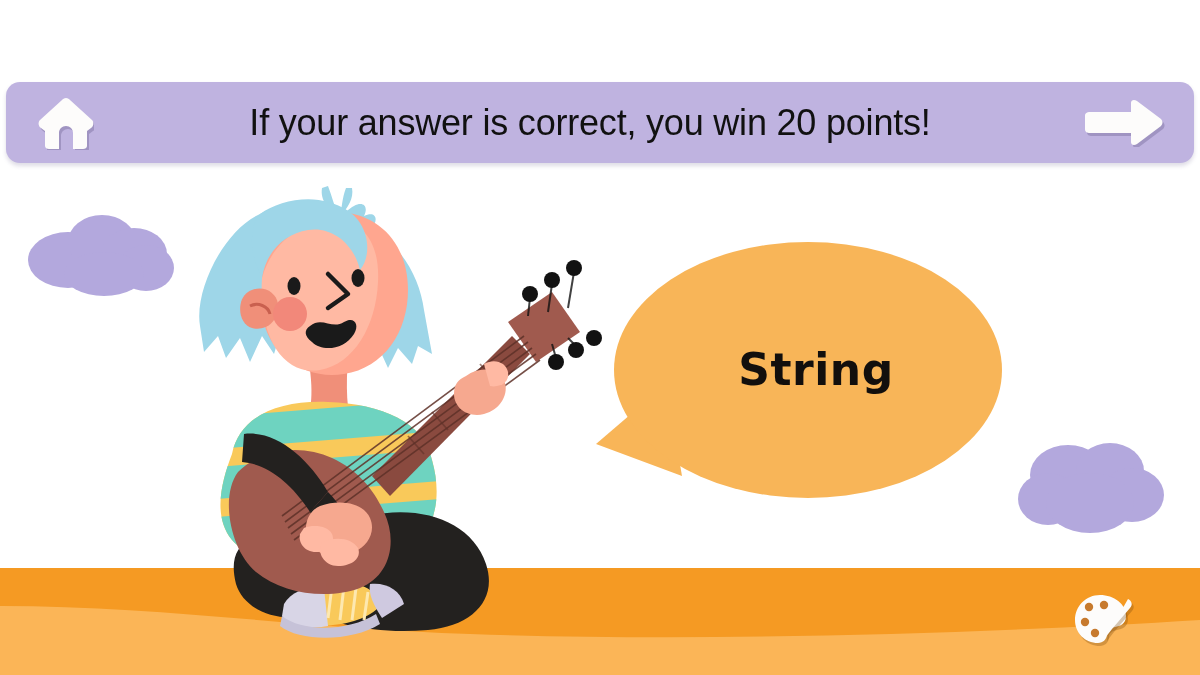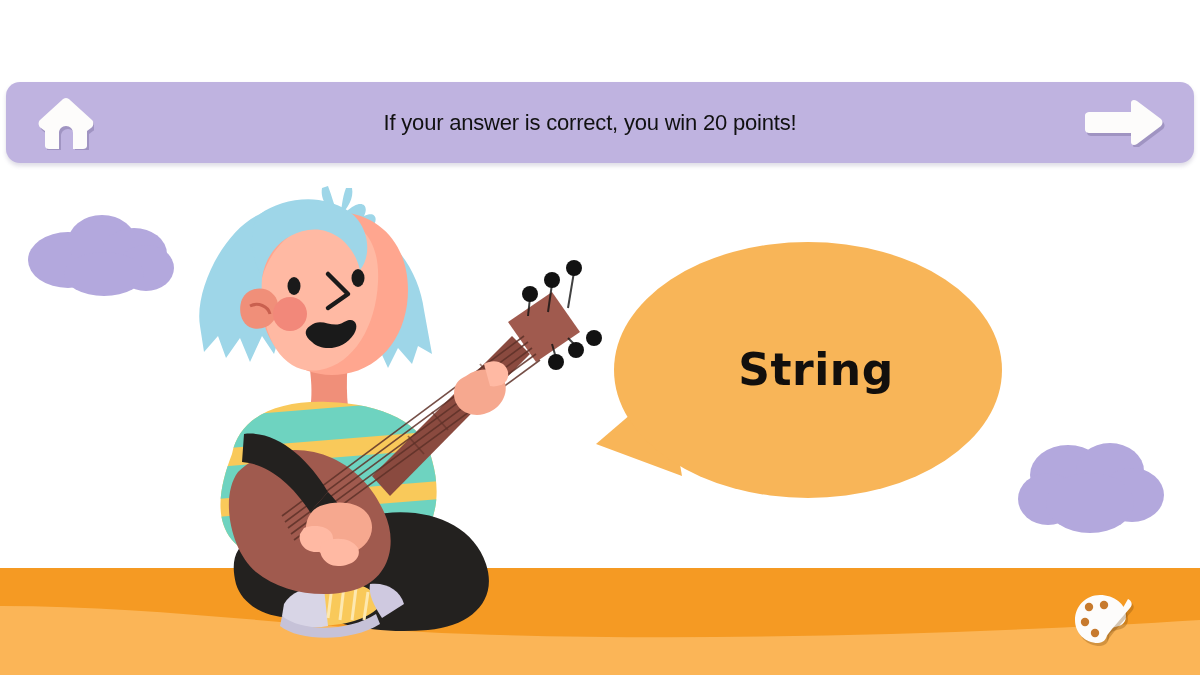--- a/index.html
+++ b/index.html
@@ -68,21 +68,21 @@
     height: 66px;
     display: flex;
     align-items: center;
     justify-content: center;
     flex: 0 0 auto;
     cursor: pointer;
   }
   #header-title {
     flex: 1 1 auto;
     text-align: center;
-    font-size: 22px;
+    font-size: 36px;
     color: #111111;
     letter-spacing: -0.2px;
     white-space: nowrap;
     user-select: none;
   }
 
   
   #character {
     position: absolute;
     left: 132px;

